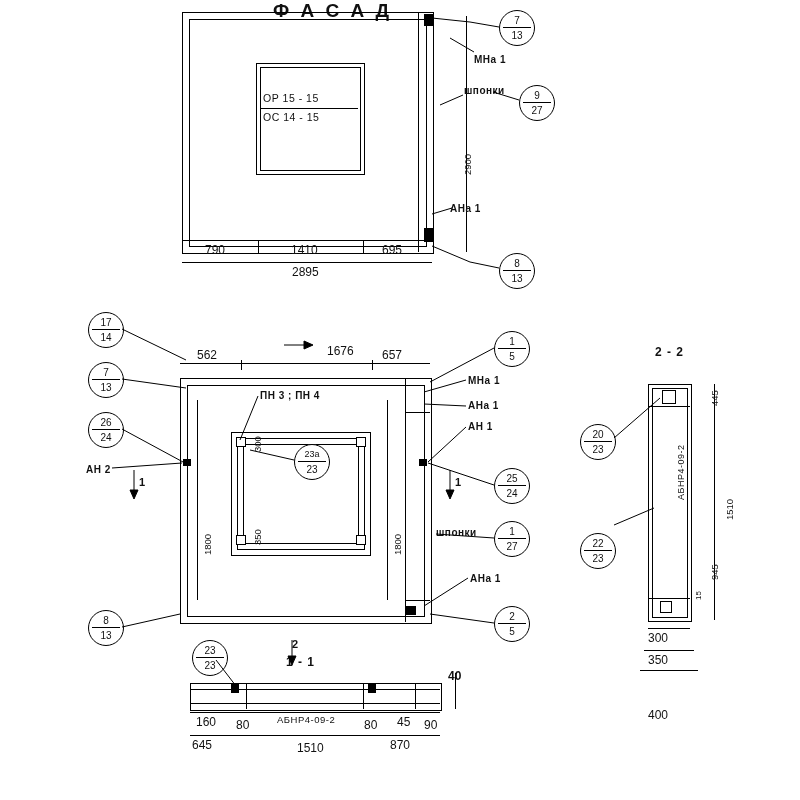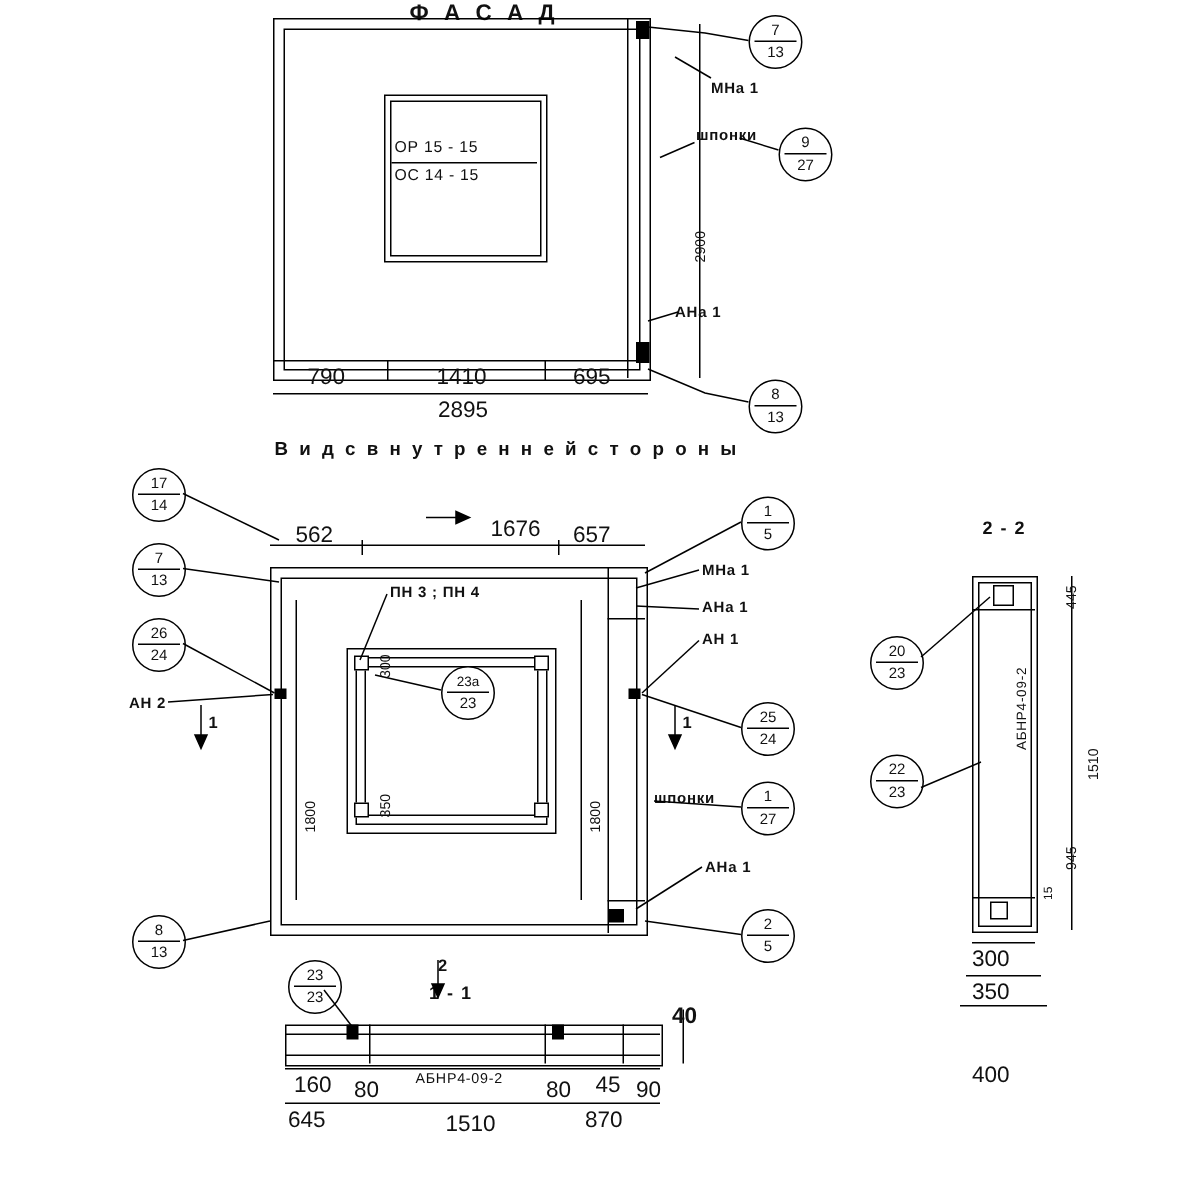--- a/index.html
+++ b/index.html
@@ -4,22 +4,22 @@
 <style>
   html,body{margin:0;padding:0;}
   body{
     width:800px;height:800px;background:#ffffff;
     font-family:"Liberation Sans", sans-serif;
     color:#111;position:relative;overflow:hidden;
   }
   #sheet{position:absolute;left:0;top:0;width:800px;height:800px;}
   .lbl{position:absolute;font-size:10px;letter-spacing:0.5px;white-space:nowrap;color:#111;}
   .lbl.b{font-weight:bold;}
-  .title{position:absolute;font-size:15px;font-weight:bold;letter-spacing:3px;white-space:nowrap;}
-  .dim{position:absolute;font-size:15px;white-space:nowrap;}
+  .title{position:absolute;font-size:19px;font-weight:bold;letter-spacing:3px;white-space:nowrap;}
+  .dim{position:absolute;font-size:12px;white-space:nowrap;}
   .dimv{position:absolute;font-size:9.5px;white-space:nowrap;transform-origin:0 0;transform:rotate(-90deg);}
   .cal{position:absolute;width:34px;height:34px;border:1.4px solid #000;border-radius:50%;
        background:#fff;font-size:10px;line-height:1;text-align:center;}
   .cal .top{position:absolute;left:0;top:5px;width:100%;}
   .cal .bot{position:absolute;left:0;bottom:4px;width:100%;}
   .cal .bar{position:absolute;left:3px;right:3px;top:16px;height:0;border-top:1.2px solid #000;}
   .box{position:absolute;border:1.4px solid #000;background:transparent;}
   .thin{position:absolute;border:1px solid #000;background:transparent;}
   .hl{position:absolute;height:0;border-top:1px solid #000;}
   .vl{position:absolute;width:0;border-left:1px solid #000;}
@@ -75,21 +75,20 @@
     <div class="top">9</div>
     <div class="bar"></div>
     <div class="bot">27</div>
   </div>
   <div class="cal" style="left:499px;top:253px;">
     <div class="top">8</div>
     <div class="bar"></div>
     <div class="bot">13</div>
   </div>
 
-  <div class="title" style="left:183px;top:292px;font-size:12.5px;letter-spacing:2px;">В и д  с  в н у т р е н н е й  с т о р о н ы</div>
 
   <div class="box" style="left:180px;top:378px;width:250px;height:244px;"></div>
   <div class="thin" style="left:187px;top:385px;width:236px;height:230px;"></div>
   <div class="vl" style="left:405px;top:378px;height:244px;"></div>
   <div class="hl" style="left:405px;top:412px;width:25px;"></div>
   <div class="hl" style="left:405px;top:600px;width:25px;"></div>
 
   <div class="thin" style="left:231px;top:432px;width:138px;height:122px;"></div>
   <div class="thin" style="left:237px;top:438px;width:126px;height:110px;"></div>
   <div class="thin" style="left:243px;top:444px;width:114px;height:98px;"></div>
@@ -195,21 +194,21 @@
   <div class="hl" style="left:644px;top:650px;width:50px;"></div>
   <div class="dim" style="left:648px;top:653px;">350</div>
   <div class="hl" style="left:640px;top:670px;width:58px;"></div>
   <div class="dim" style="left:648px;top:673px;margin-top:35px;">400</div>
 
   <div class="cal" style="left:580px;top:424px;">
     <div class="top">20</div>
     <div class="bar"></div>
     <div class="bot">23</div>
   </div>
-  <div class="cal" style="left:580px;top:503px;text-decoration:underline;">
+  <div class="cal" style="left:580px;top:533px;text-decoration:underline;">
     <div class="top">22</div>
     <div class="bar"></div>
     <div class="bot">23</div>
   </div>
 
   <div class="title" style="left:286px;top:655px;font-size:12px;letter-spacing:1px;">1 - 1</div>
 
   <div class="box" style="left:190px;top:683px;width:250px;height:26px;"></div>
   <div class="hl" style="left:190px;top:689px;width:250px;"></div>
   <div class="hl" style="left:190px;top:703px;width:250px;"></div>

